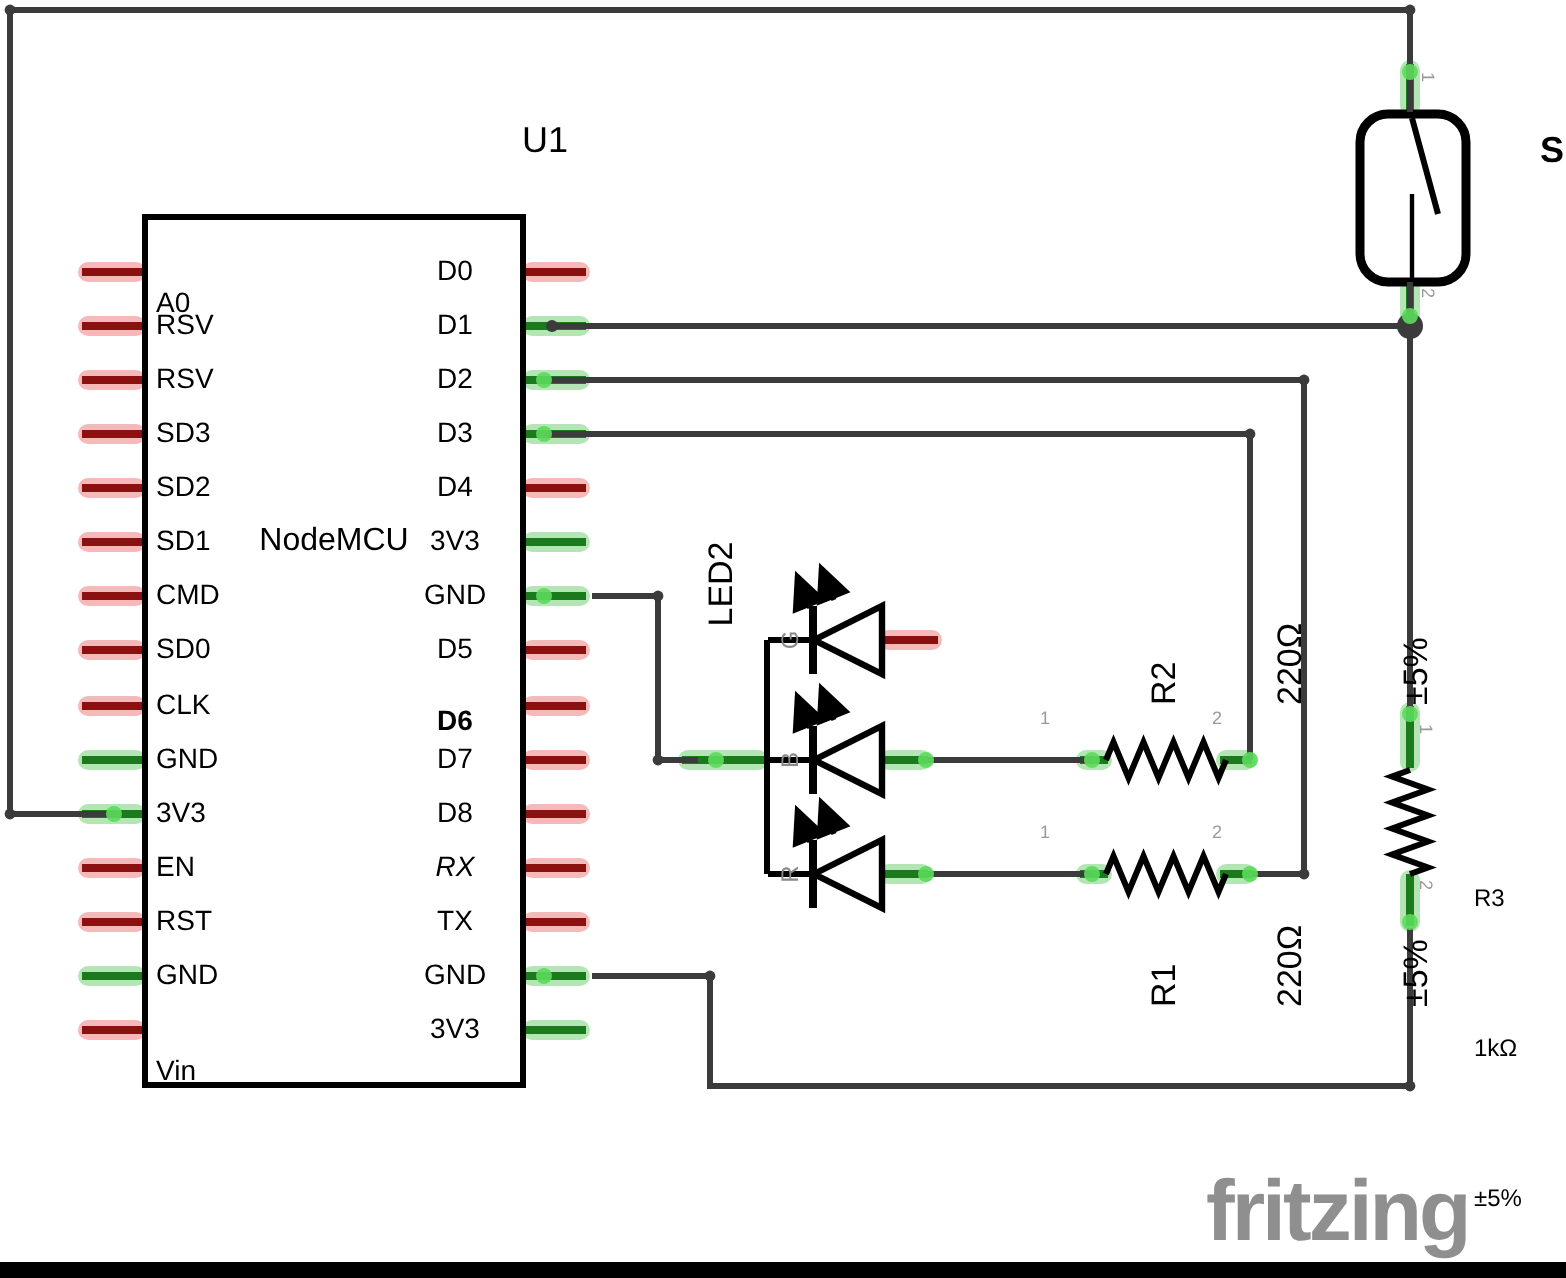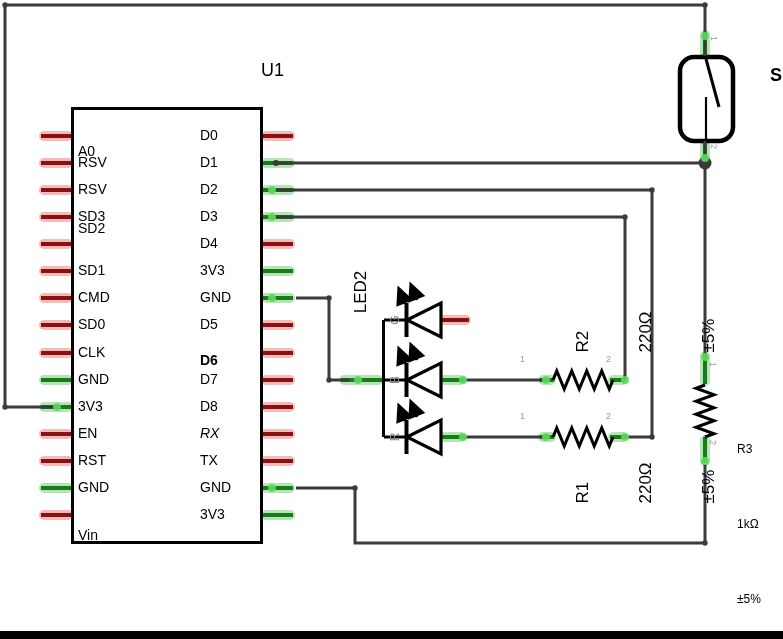--- a/index.html
+++ b/index.html
@@ -1,21 +1,21 @@
 <!DOCTYPE html>
 <html><head>
 <meta charset="utf-8">
 <style>
   html,body{margin:0;padding:0;background:#fff;}
   #canvas{position:relative;width:783px;height:639px;background:#fff;overflow:hidden;
           font-family:"Liberation Sans",sans-serif;}
   svg{position:absolute;left:0;top:0;}
   .lbl{position:absolute;color:#000;white-space:pre;line-height:1.1;}
   .pinlbl{font-size:14px;height:16px;}
-  .pinlbl.r{text-align:left;}
+  .pinlbl.r{text-align:center;}
   .designator{font-size:18px;margin-left:15px;}
   .chipname{left:92px;width:150px;text-align:center;font-size:16px;}
   .rot{transform:rotate(-90deg);transform-origin:center;}
   .rot90{transform:rotate(90deg);transform-origin:center;}
   .vlabel{font-size:17px;width:56px;height:20px;text-align:center;}
   .chan{font-size:12px;color:#8a8a8a;width:18px;height:14px;text-align:center;}
   .resblock{width:72px;height:63px;font-size:17px;line-height:21px;text-align:left;}
   .r3block{font-size:12px;line-height:25px;}
   .pnum{font-size:9px;color:#9a9a9a;width:10px;height:10px;}
   #watermark{left:603px;top:583px;font-size:43px;font-weight:bold;color:#8f8f8f;
@@ -291,21 +291,21 @@
         <circle cx="272" cy="298" r="4" fill="#5cdc5c"></circle>
         <circle cx="272" cy="488" r="4" fill="#5cdc5c"></circle>
       </g>
 </svg>
 
 <div id="pin-label-layer">
       <div class="lbl pinlbl" style="top: 144px; left: 78px;">A0</div>
       <div class="lbl pinlbl" style="top: 155px; left: 78px;">RSV</div>
       <div class="lbl pinlbl" style="top: 182px; left: 78px;">RSV</div>
       <div class="lbl pinlbl" style="top: 209px; left: 78px;">SD3</div>
-      <div class="lbl pinlbl" style="top: 221px; left: 78px;">SD2</div>
+      <div class="lbl pinlbl" style="top: 236px; left: 78px;">SD2</div>
       <div class="lbl pinlbl" style="top: 263px; left: 78px;">SD1</div>
       <div class="lbl pinlbl" style="top: 290px; left: 78px;">CMD</div>
       <div class="lbl pinlbl" style="top: 317px; left: 78px;">SD0</div>
       <div class="lbl pinlbl" style="top: 345px; left: 78px;">CLK</div>
       <div class="lbl pinlbl" style="top: 372px; left: 78px;">GND</div>
       <div class="lbl pinlbl" style="top: 399px; left: 78px;">3V3</div>
       <div class="lbl pinlbl" style="top: 426px; left: 78px;">EN</div>
       <div class="lbl pinlbl" style="top: 453px; left: 78px;">RST</div>
       <div class="lbl pinlbl" style="top: 480px; left: 78px;">GND</div>
       <div class="lbl pinlbl" style="top: 507px; left: 78px; margin-top: 21px;">Vin</div>
@@ -320,20 +320,21 @@
       <div class="lbl pinlbl r" style="top: 353px; left: 200px; width: 55px; font-weight: bold;">D6</div>
       <div class="lbl pinlbl r" style="top: 372px; left: 200px; width: 55px;">D7</div>
       <div class="lbl pinlbl r" style="top: 399px; left: 200px; width: 55px;">D8</div>
       <div class="lbl pinlbl r" style="top: 426px; left: 200px; width: 55px; font-style: italic;">RX</div>
       <div class="lbl pinlbl r" style="top: 453px; left: 200px; width: 55px;">TX</div>
       <div class="lbl pinlbl r" style="top: 480px; left: 200px; width: 55px;">GND</div>
       <div class="lbl pinlbl r" style="top: 507px; left: 200px; width: 55px;">3V3</div>
     </div>
 
 <div class="lbl designator" style="left:246px;top:61px;">U1</div>
+<div class="lbl chipname" style="top:262px;">NodeMCU</div>
 
 <div class="lbl vlabel rot" style="left:334px;top:282px;">LED2</div>
 <div class="lbl chan rot" style="left:387px;top:313px;">G</div>
 <div class="lbl chan rot" style="left:387px;top:373px;">B</div>
 <div class="lbl chan rot" style="left:387px;top:430px;">R</div>
 
 <div class="lbl resblock rot" style="left:524.5px;top:284.5px;">
   <div>R2</div>
   <div>220Ω</div>
   <div>±5%</div>
@@ -353,16 +354,17 @@
 
 <span class="lbl pnum" style="left:520px;top:355px;">1</span>
 <span class="lbl pnum" style="left:606px;top:355px;">2</span>
 <span class="lbl pnum" style="left:520px;top:412px;">1</span>
 <span class="lbl pnum" style="left:606px;top:412px;">2</span>
 <span class="lbl pnum rot90" style="left:707px;top:362px;">1</span>
 <span class="lbl pnum rot90" style="left:707px;top:440px;">2</span>
 <span class="lbl pnum rot90" style="left:708px;top:36px;">1</span>
 <span class="lbl pnum rot90" style="left:708px;top:144px;">2</span>
 
+<div class="lbl" id="watermark">fritzing</div>
 
 <div id="bottombar"></div>
 
 </div>
 
 </body></html>

